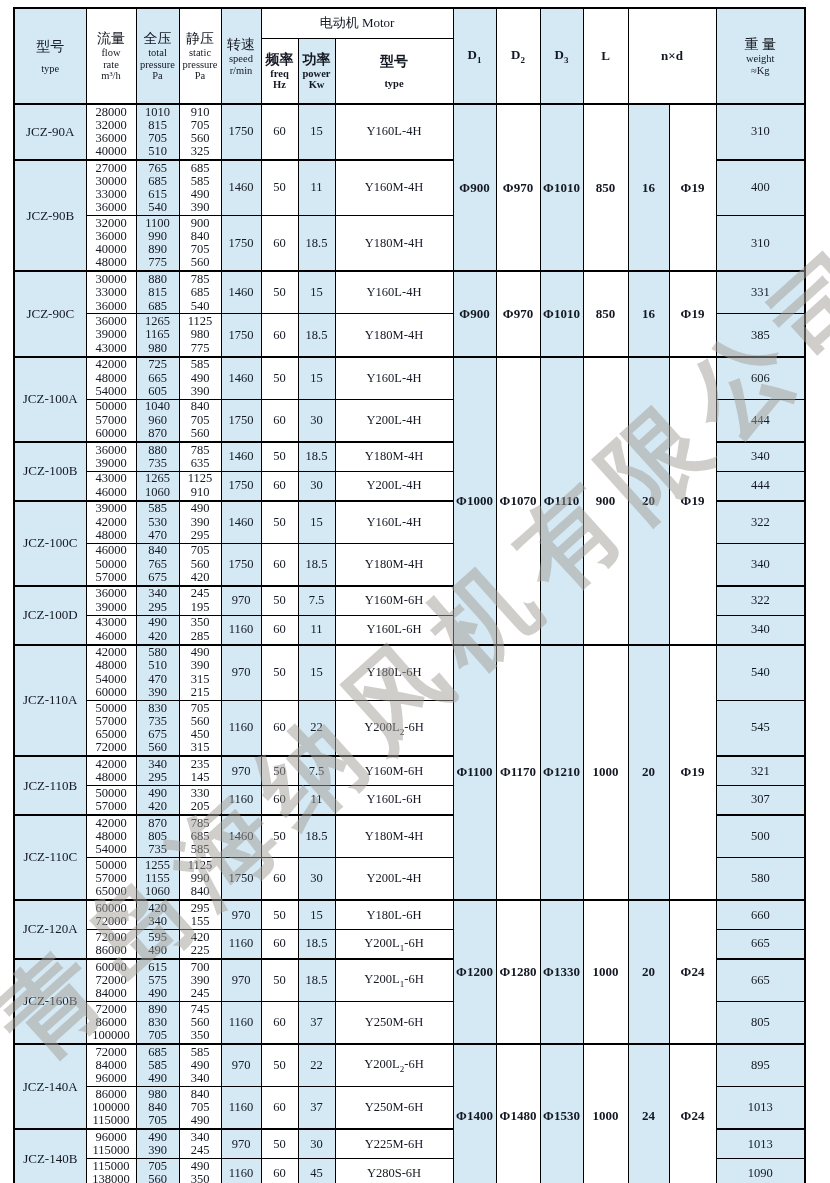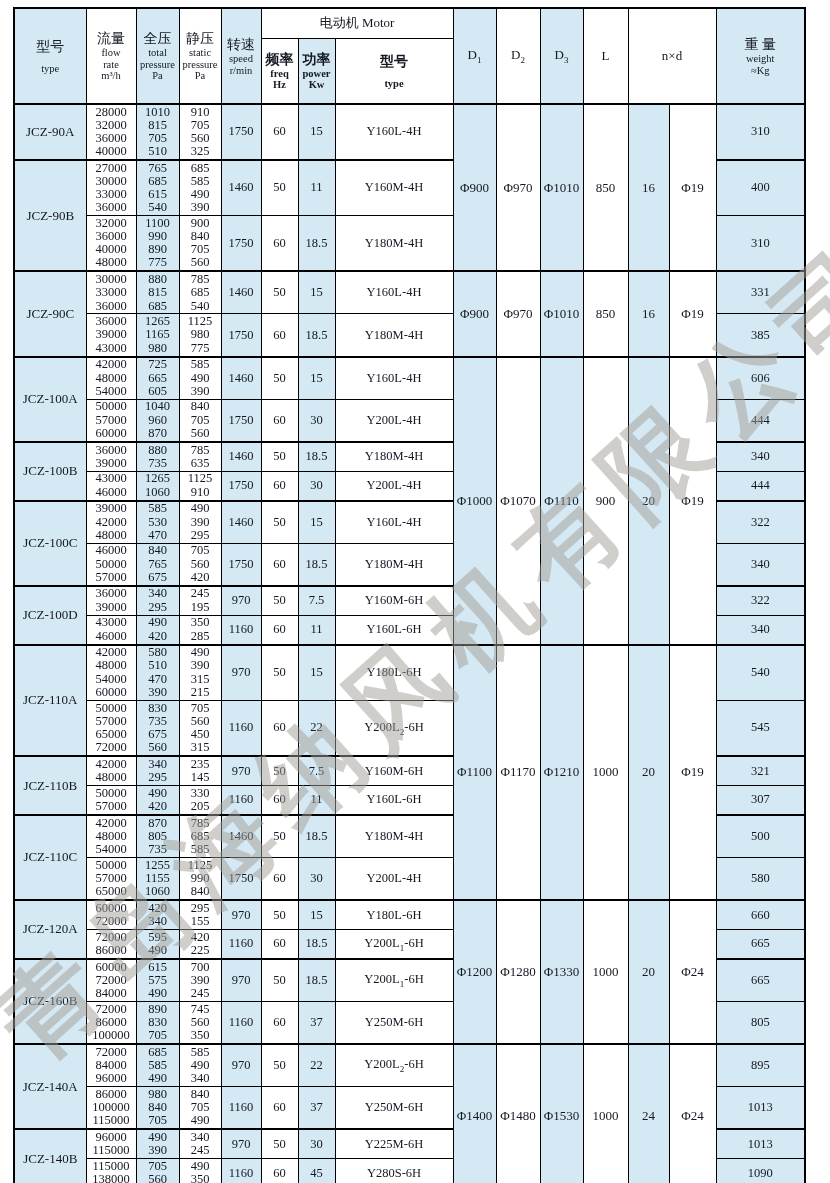--- a/index.html
+++ b/index.html
@@ -17,21 +17,21 @@
     border:1px solid #000;text-align:center;vertical-align:middle;
     padding:0;font-weight:normal;overflow:hidden;
   }
   tr.gs td{border-top-width:2px;}
   thead tr:last-child th{border-bottom-width:2px;font-weight:bold;}
   .bgB{background:#d4e9f4;}
   .bgW{background:#ffffff;}
   .nl{height:13.2px;line-height:13.2px;font-size:12.5px;}
   .val{font-size:12.5px;}
   .model{font-size:13px;margin-top:8px;}
-  .dim{font-size:13px;}
+  .dim{font-size:13px;font-weight:bold;}
   .hzh{font-size:14px;line-height:17px;}
   .hen{font-size:10.5px;line-height:11.5px;}
   .hbig{font-size:13px;}
   .gap8 .hzh{margin-bottom:8px;}
   sub{font-size:9px;}
   .watermark{
     position:absolute;left:-30px;top:990px;z-index:3;
     transform:rotate(-42deg);transform-origin:0 0;
     font-size:100px;letter-spacing:16px;white-space:nowrap;
     color:#a39e98;opacity:0.5;pointer-events:none;font-weight:bold;

